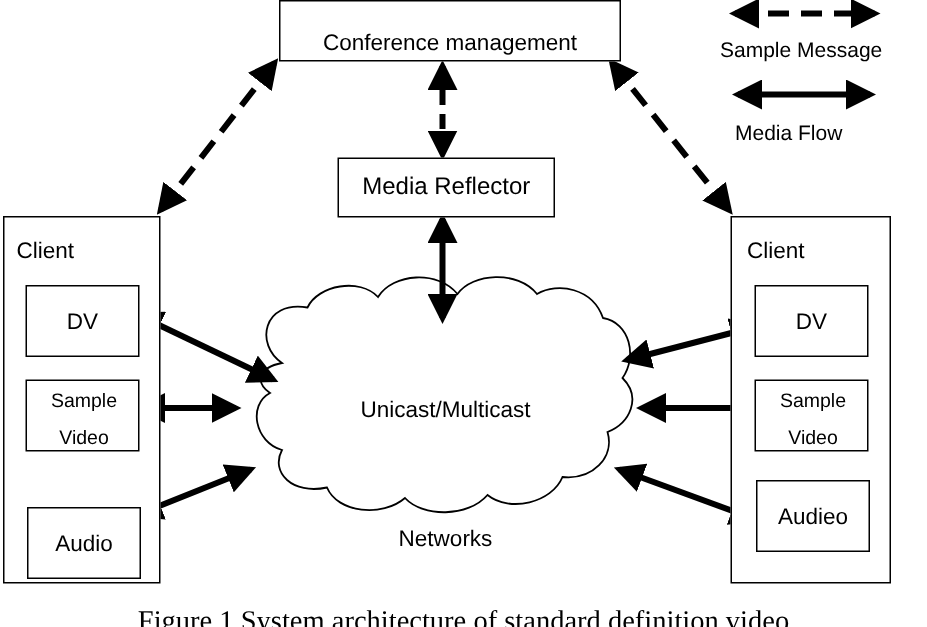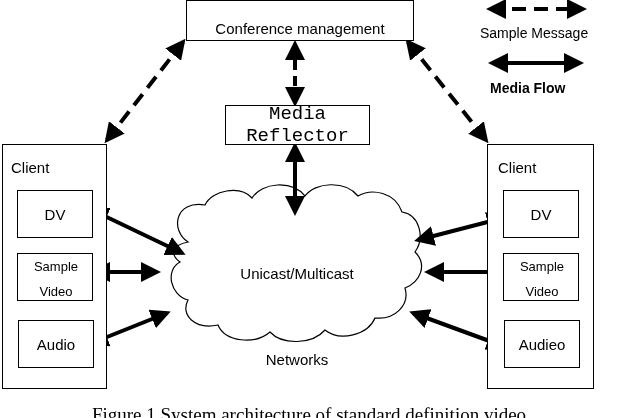--- a/index.html
+++ b/index.html
@@ -42,39 +42,39 @@
 
   <line x1="490" y1="9" x2="583" y2="9" stroke="#000" stroke-width="4" stroke-dasharray="14,8" marker-start="url(#ah)" marker-end="url(#ah)"></line>
   <line x1="492" y1="63" x2="580" y2="63" stroke="#000" stroke-width="4" marker-start="url(#ah)" marker-end="url(#ah)"></line>
 </svg>
 
 <div class="box center" style="left:186px; top:0px; width:228px; height:41px;">
   <span style="font-size:15px; margin-top:16px;">Conference management</span>
 </div>
 
 <div class="box center" style="left:225px; top:105px; width:145px; height:40px;">
-  <span style="font-size:19px;font-family:Liberation Mono, monospace;">Media Reflector</span>
+  <span style="font-size:16px;">Media Reflector</span>
 </div>
 
 <div class="lbl" style="left:222px; top:265px; width:150px; text-align:center;">Unicast/Multicast</div>
 <div class="lbl" style="left:222px; top:315px; width:150px; text-align:center;margin-top:36px;">Networks</div>
 
 <div class="lbl" style="left:480px; top:25px; font-size:14px;">Sample Message</div>
-<div class="lbl" style="left:490px; top:80px; font-size:14px;font-weight:bold;">Media Flow</div>
+<div class="lbl" style="left:490px; top:80px; font-size:14px;">Media Flow</div>
 
 <div class="box" style="left:2px; top:144px; width:105px; height:245px;">
   <div class="lbl" style="left:8px; top:14px;">Client</div>
   <div class="box center" style="left:14px; top:45px; width:76px; height:48px;">
     <span style="font-size:15px;">DV</span>
   </div>
   <div class="box" style="left:14px; top:108px; width:76px; height:48px;">
     <div class="lbl" style="left:0; width:76px; top:5px; text-align:center; font-size:13px;">Sample</div>
     <div class="lbl" style="left:0; width:76px; top:30px; height:16px; overflow:hidden; text-align:center; font-size:13px;">Video</div>
   </div>
-  <div class="box center" style="left:15px; top:175px; width:76px; height:48px;">
+  <div class="box center" style="left:15px; top:193px; width:76px; height:48px;">
     <span style="font-size:15px;">Audio</span>
   </div>
 </div>
 
 <div class="box" style="left:487px; top:144px; width:107px; height:245px;">
   <div class="lbl" style="left:10px; top:14px;">Client</div>
   <div class="box center" style="left:15px; top:45px; width:76px; height:48px;">
     <span style="font-size:15px;">DV</span>
   </div>
   <div class="box" style="left:15px; top:108px; width:76px; height:48px;">

